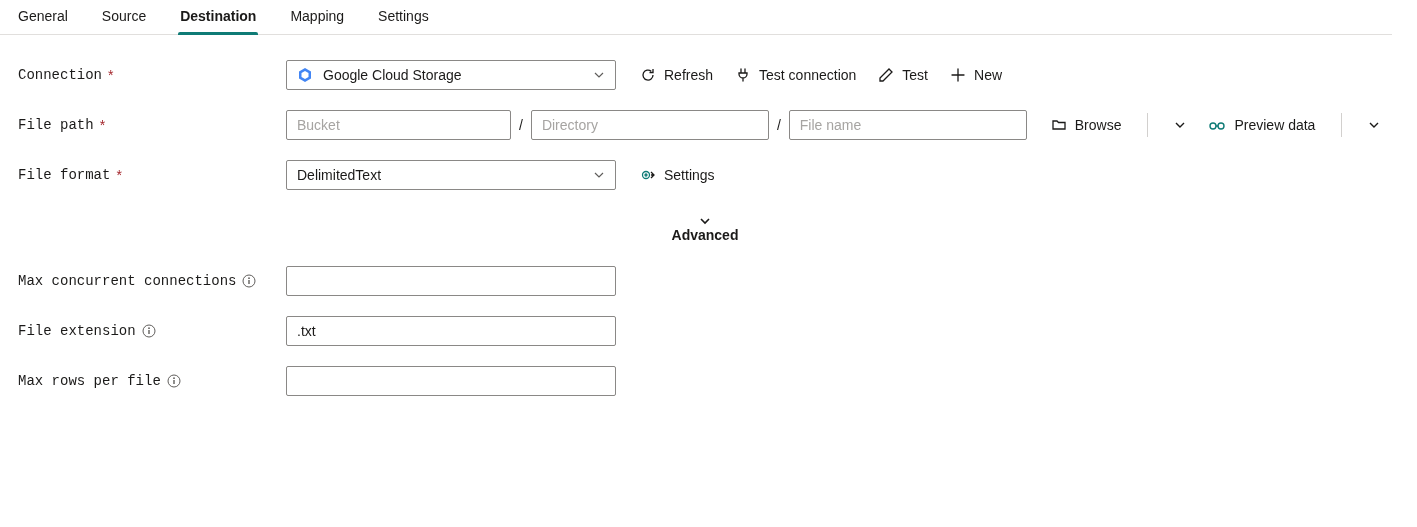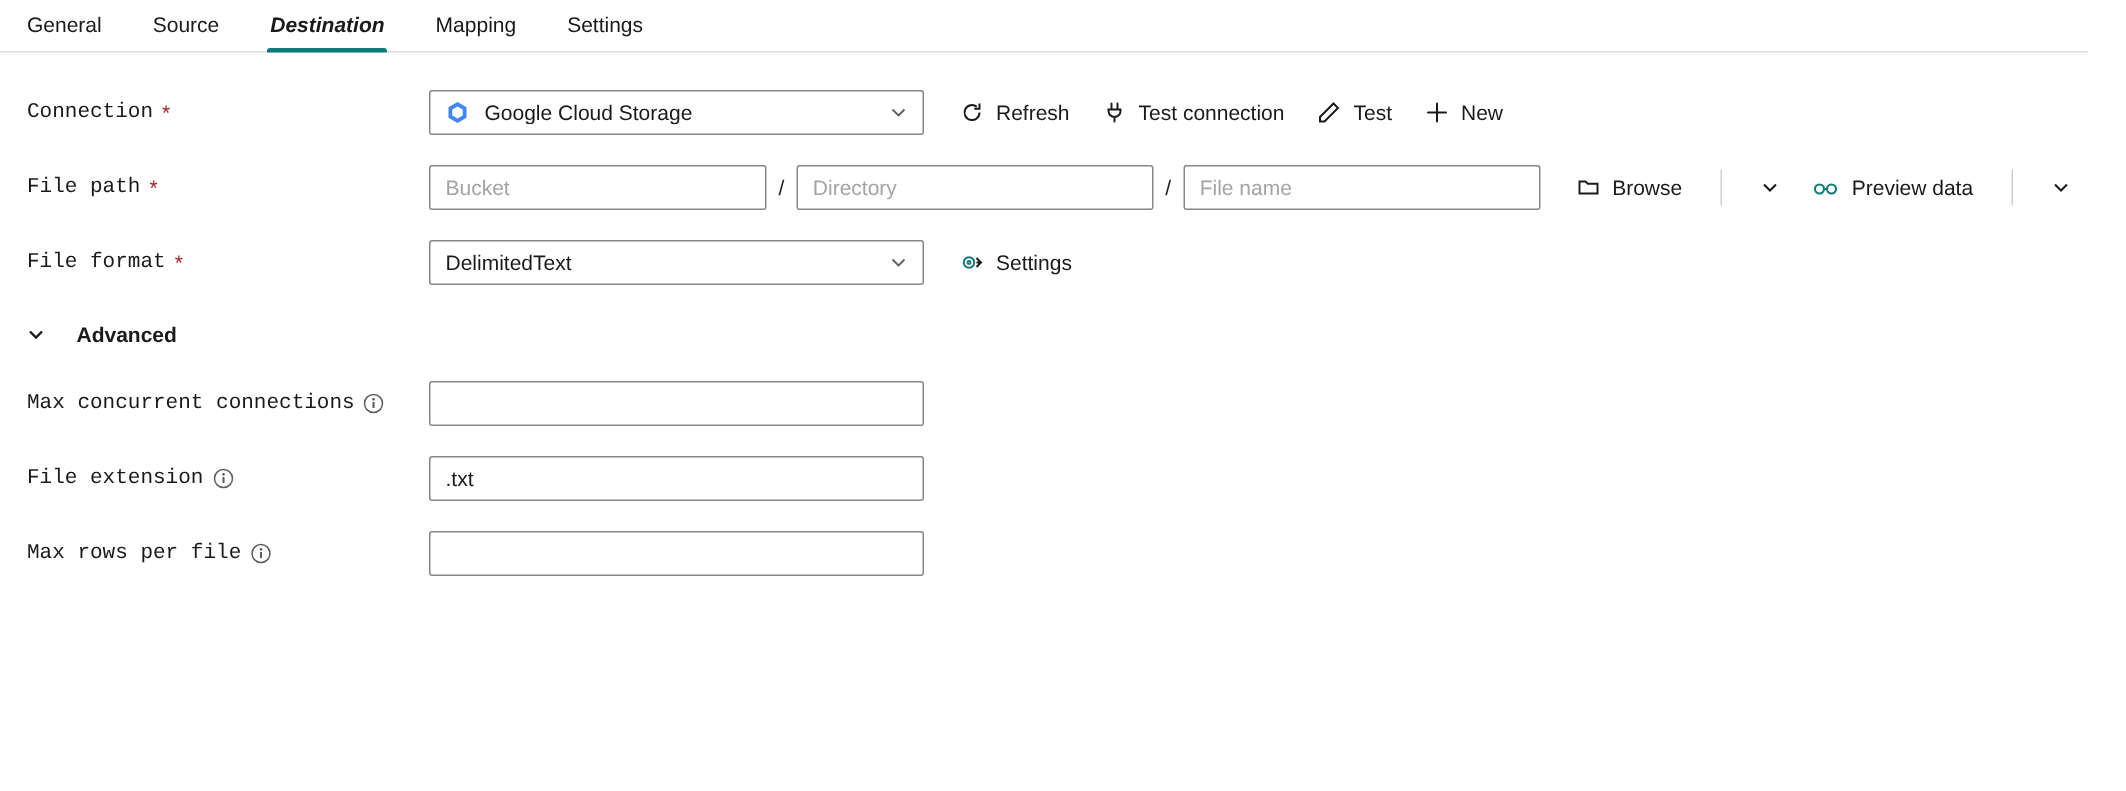--- a/index.html
+++ b/index.html
@@ -12,21 +12,21 @@
     --blue-icon:#0078d4;
     --bg:#ffffff;
   }
   *{box-sizing:border-box;}
   html,body{margin:0;padding:0;background:var(--bg);font-family:"Segoe UI",Arial,sans-serif;color:var(--text);font-size:14px;}
   .page{width:1392px;min-height:527px;background:#fff;}
 
   
   .tabs{display:flex;align-items:flex-end;gap:34px;padding:8px 0 0 18px;border-bottom:1px solid var(--border-light);}
   .tab{position:relative;padding:0 0 10px 0;font-size:14px;color:var(--text);cursor:pointer;}
-  .tab.active{font-weight:600;font-style:italic;}
+  .tab.active{font-weight:600;}
   .tab.active::after{content:"";position:absolute;left:-2px;right:-2px;bottom:-1px;height:3px;background:var(--teal);border-radius:2px 2px 0 0;}
 
   
   .form{padding:24px 0 0 18px;}
   .row{display:flex;align-items:center;min-height:32px;margin-bottom:18px;}
   .label-col{width:268px;flex-shrink:0;display:flex;align-items:center;gap:4px;}
   .label-col .lbl{font-weight:600;font-size:14px;color:var(--text);}
   .label-col.normal .lbl{font-weight:400;font-family:Liberation Mono, monospace;}
   .req{color:var(--red);margin-left:2px;}
   .info{color:var(--muted);display:inline-flex;align-items:center;margin-left:2px;}
@@ -52,21 +52,21 @@
   .w238{width:238px;}
   .slash{padding:0 8px;color:var(--text);}
 
   
   .actions{display:flex;align-items:center;gap:22px;margin-left:24px;}
   .alink{display:flex;align-items:center;gap:8px;cursor:pointer;color:var(--text);font-size:14px;}
   .alink svg{color:var(--text);}
   .vsep{width:1px;height:24px;background:#d2d0ce;margin:0 4px;}
 
   
-  .adv{display:flex;align-items:center;gap:21px;font-weight:600;cursor:pointer;padding:6px 0 0 0;margin-bottom:22px;}
+  .adv{display:flex;align-items:center;gap:0;font-weight:600;cursor:pointer;padding:6px 0 0 0;margin-bottom:22px;flex-direction:column;}
 
   
   .ic{display:inline-flex;align-items:center;justify-content:center;}
 
   input.input{outline:none;}
 </style>
 </head>
 <body>
 
 <div class="page">

